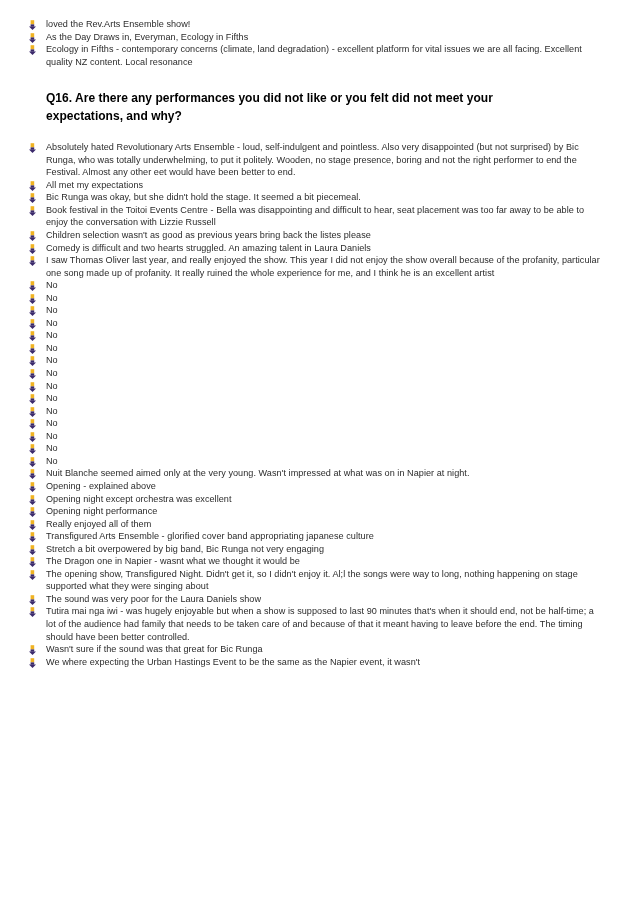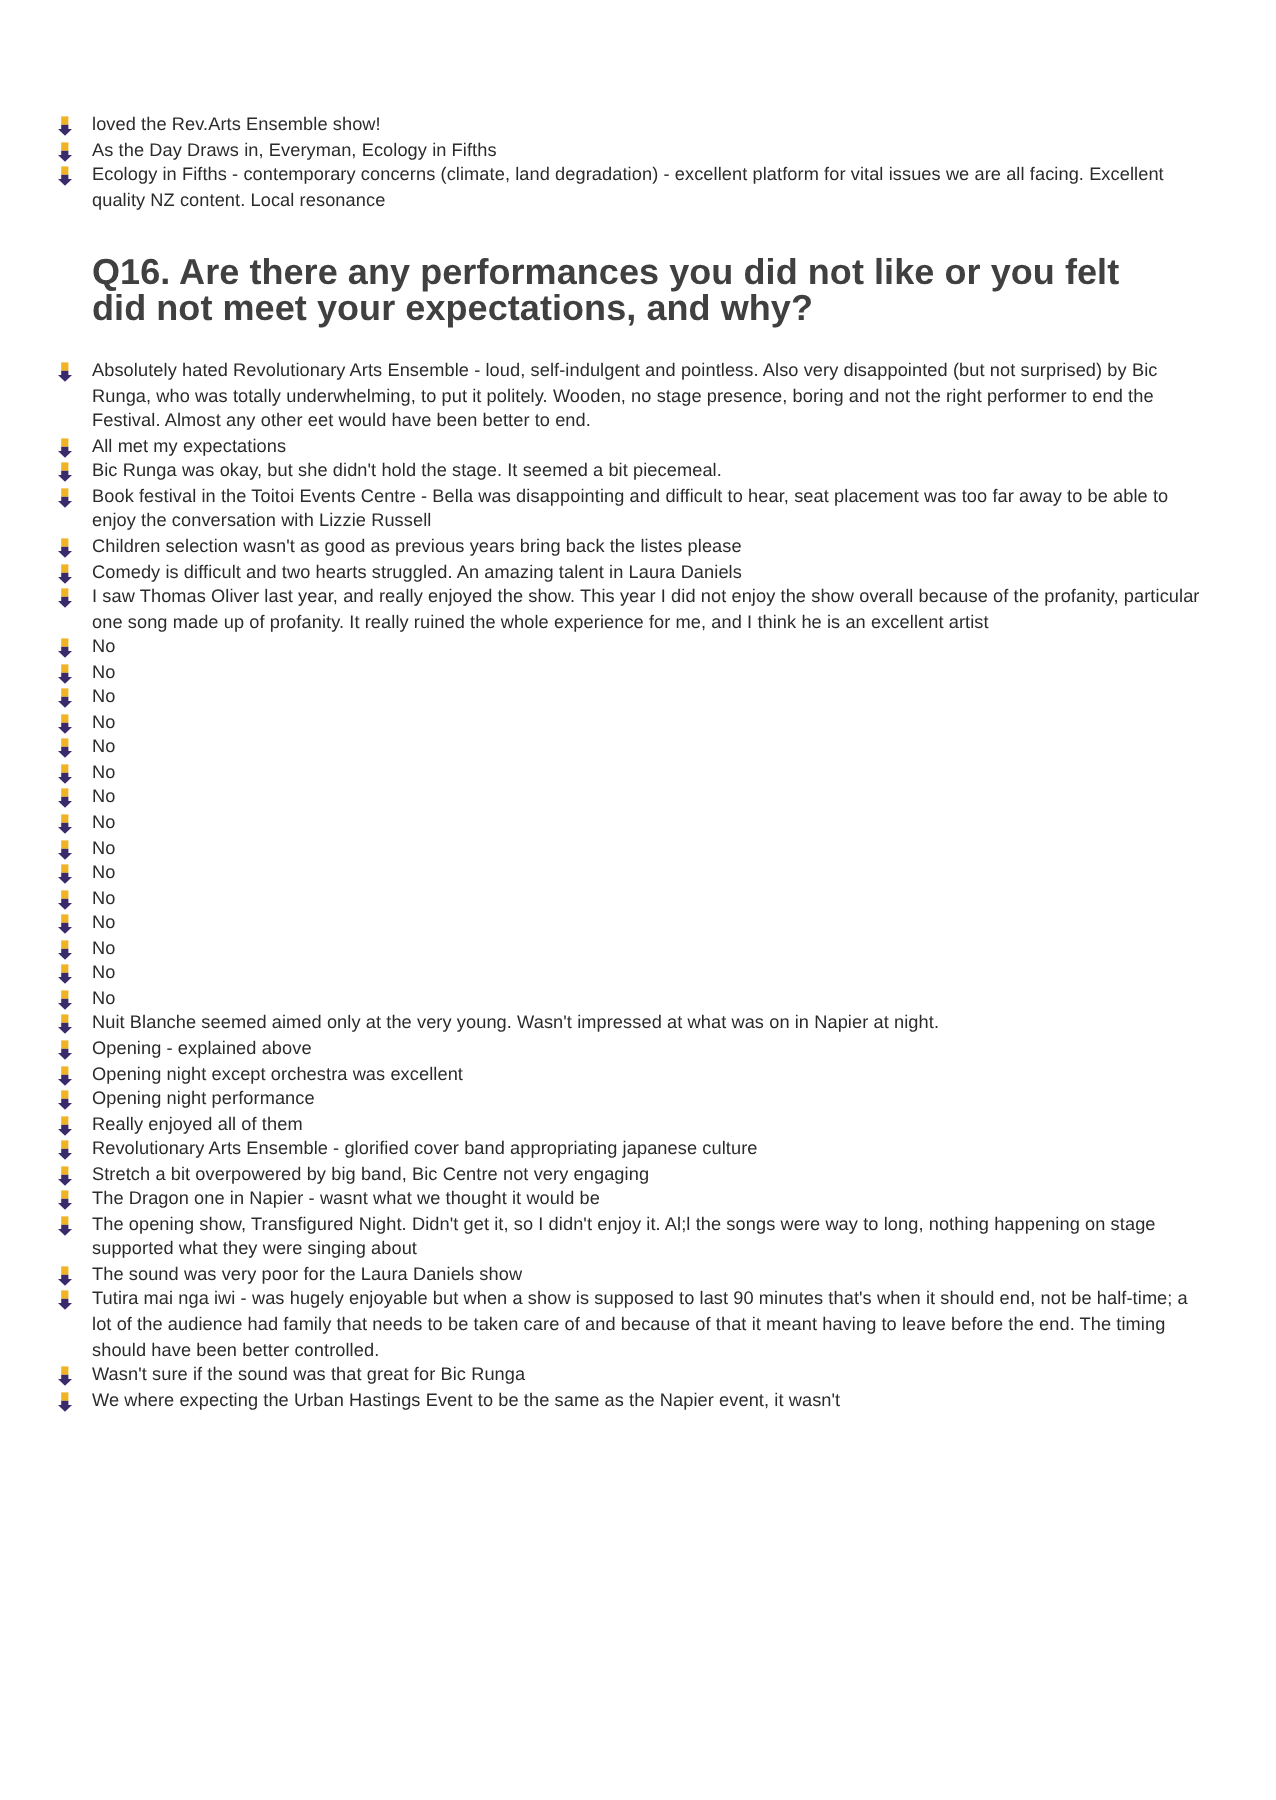--- a/index.html
+++ b/index.html
@@ -12,21 +12,21 @@
     height: 900px;
     font-family: "Liberation Sans", sans-serif;
     color: #231f20;
     overflow: hidden;
     position: relative;
   }
   .page {
     width: 638px;
     height: 900px;
     box-sizing: border-box;
-    padding: 56px 38px 0 28px;
+    padding: 18px 38px 0 28px;
     position: relative;
   }
 
   
   .bullet-list {
     list-style: none;
     margin: 0;
     padding: 0;
   }
   .bullet-item {
@@ -49,24 +49,24 @@
     display: block;
   }
   .bullet-item .txt {
     display: block;
   }
 
   .list-top { margin-bottom: 0; }
 
   
   .question-heading {
-    font-size: 18px;
+    font-size: 12px;
     font-weight: bold;
     line-height: 18px;
-    color: #404040;
+    color: #000000;
     margin: 21px 0 14px 18px;
     max-width: 520px;
     letter-spacing: 0.002em;
   }
 
   .list-main { margin-top: 16px; }
 </style>
 </head>
 <body>
 
@@ -317,29 +317,29 @@
             <polygon points="1.0,6.5 8.0,6.5 4.5,9.9" fill="#3b2a6b"></polygon>
           </svg></span>
         <span class="txt">Really enjoyed all of them</span>
       </li>
       <li class="bullet-item">
         <span class="glyph"><svg viewBox="0 0 9 10" width="9" height="10" xmlns="http://www.w3.org/2000/svg">
             <rect x="2.6" y="0.2" width="3.6" height="4.2" fill="#f0b323"></rect>
             <rect x="2.6" y="4.4" width="3.6" height="2.3" fill="#3b2a6b"></rect>
             <polygon points="1.0,6.5 8.0,6.5 4.5,9.9" fill="#3b2a6b"></polygon>
           </svg></span>
-        <span class="txt">Revolutionary Arts Ensemble - glorified cover band appropriating japanese culture</span>
-      </li>
-      <li class="bullet-item">
-        <span class="glyph"><svg viewBox="0 0 9 10" width="9" height="10" xmlns="http://www.w3.org/2000/svg">
-            <rect x="2.6" y="0.2" width="3.6" height="4.2" fill="#f0b323"></rect>
-            <rect x="2.6" y="4.4" width="3.6" height="2.3" fill="#3b2a6b"></rect>
-            <polygon points="1.0,6.5 8.0,6.5 4.5,9.9" fill="#3b2a6b"></polygon>
-          </svg></span>
-        <span class="txt">Stretch a bit overpowered by big band, Bic Centre not very engaging</span>
+        <span class="txt">Transfigured Arts Ensemble - glorified cover band appropriating japanese culture</span>
+      </li>
+      <li class="bullet-item">
+        <span class="glyph"><svg viewBox="0 0 9 10" width="9" height="10" xmlns="http://www.w3.org/2000/svg">
+            <rect x="2.6" y="0.2" width="3.6" height="4.2" fill="#f0b323"></rect>
+            <rect x="2.6" y="4.4" width="3.6" height="2.3" fill="#3b2a6b"></rect>
+            <polygon points="1.0,6.5 8.0,6.5 4.5,9.9" fill="#3b2a6b"></polygon>
+          </svg></span>
+        <span class="txt">Stretch a bit overpowered by big band, Bic Runga not very engaging</span>
       </li>
       <li class="bullet-item">
         <span class="glyph"><svg viewBox="0 0 9 10" width="9" height="10" xmlns="http://www.w3.org/2000/svg">
             <rect x="2.6" y="0.2" width="3.6" height="4.2" fill="#f0b323"></rect>
             <rect x="2.6" y="4.4" width="3.6" height="2.3" fill="#3b2a6b"></rect>
             <polygon points="1.0,6.5 8.0,6.5 4.5,9.9" fill="#3b2a6b"></polygon>
           </svg></span>
         <span class="txt">The Dragon one in Napier - wasnt what we thought it would be</span>
       </li>
       <li class="bullet-item">

